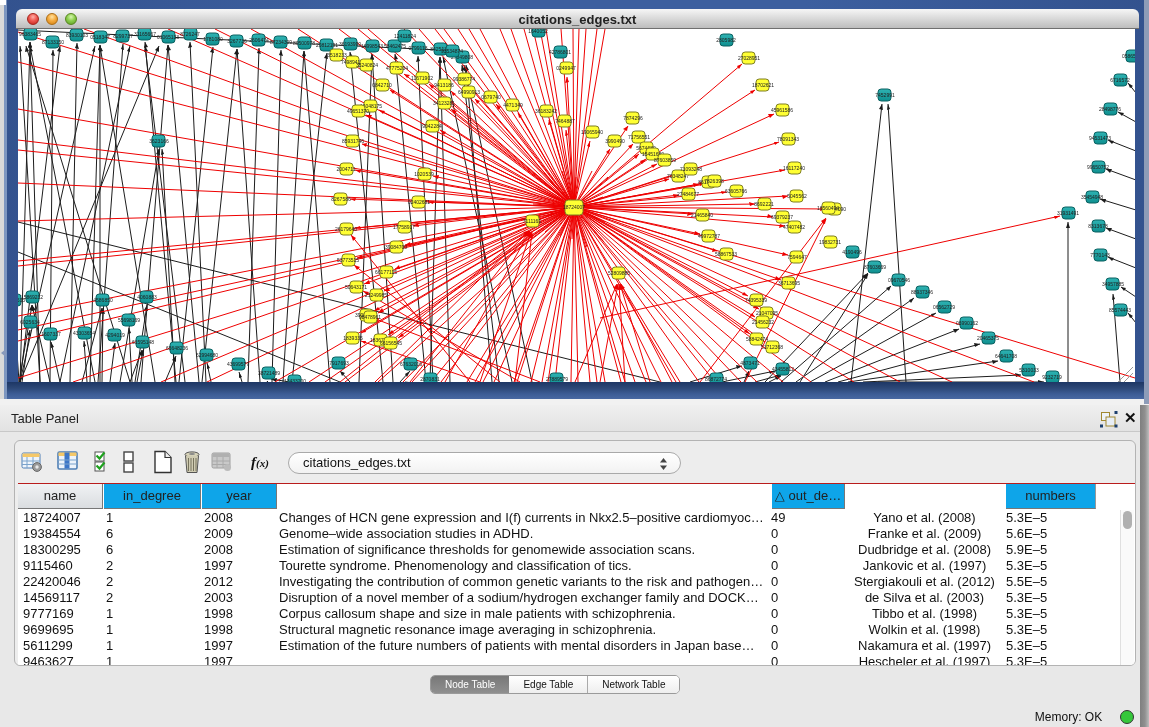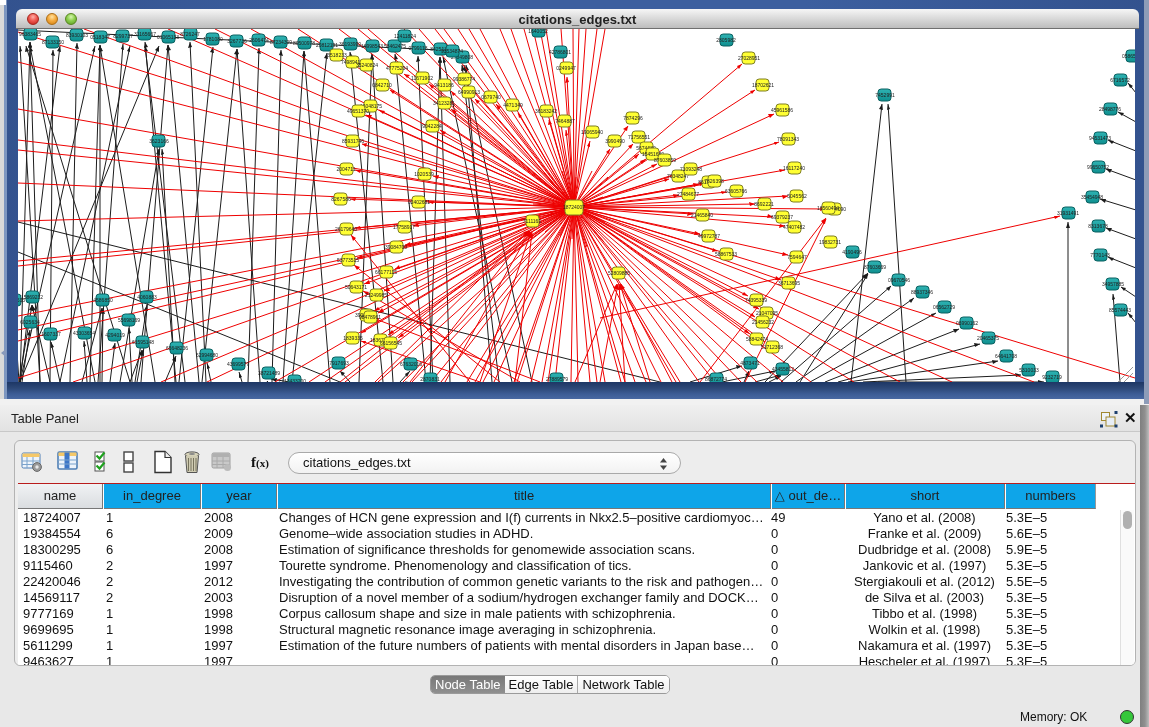--- a/index.html
+++ b/index.html
@@ -27,23 +27,23 @@
 #thead{position:absolute;left:0;top:0;height:25px;width:1118px}
 .th{position:absolute;top:0;height:25px;border-right:1px solid #777;border-bottom:1px solid #777;background:#0ea5e9;
  font-size:13px;color:#222;text-align:center;line-height:24px}
 .tr{position:absolute;left:0;width:1118px;height:16px;font-size:13px;color:#111}
 .tr div{position:absolute;top:0;white-space:nowrap;overflow:hidden}
 .c0{left:5px;width:80px}.c1{left:88px;width:90px}.c2{left:186px;width:70px}.c3{left:261px;width:485px}
 .c4{left:753px;width:70px}.c5{left:828px;width:157px;text-align:center}.c6{left:988px;width:88px}
 #sbar{position:absolute;left:1102px;top:26px;width:14px;height:156px;background:#fafafa;border-left:1px solid #e0e0e0}
 #sthumb{position:absolute;left:2px;top:1px;width:9px;height:18px;background:#b0b0b0;border-radius:5px}
 #tabs{position:absolute;left:430px;top:270px;height:19px;display:flex;border:1px solid #9a9a9a;border-radius:5px;overflow:hidden}
-.tab{font-size:13px;line-height:18px;padding:0 4px;background:linear-gradient(180deg,#fff,#eee);color:#111;border-right:1px solid #aaa}
+.tab{font-size:10px;line-height:18px;padding:0 14px;background:linear-gradient(180deg,#fff,#eee);color:#111;border-right:1px solid #aaa}
 .tab.sel{background:linear-gradient(180deg,#787878,#8f8f8f);color:#fff;border-right:none}
-#mem{position:absolute;left:1020px;top:305px;width:97px;text-align:left;font-size:12px;color:#111}
+#mem{position:absolute;left:1020px;top:305px;width:97px;text-align:center;font-size:12px;color:#111}
 #memdot{position:absolute;left:1120px;top:305px;width:14px;height:14px;border-radius:50%;background:#35c73b;border:1.5px solid #333}
 #rstrip{position:absolute;left:1140px;top:0;width:9px;height:323px;background:linear-gradient(90deg,#7f7f7f 0,#909090 55%,#bdbdbd 100%)}
 #rstript{position:absolute;left:1144px;top:0px;width:5px;height:404px;background:#8d9cb8}
 #floaticon{position:absolute;left:1100px;top:6px;width:18px;height:17px}
 </style></head><body>
 <div id="top">
   <div id="topband"></div>
     <div id="lgray"></div>
     <div id="lhl"></div>
     <div id="lstrip"></div>
@@ -865,33 +865,31 @@
         <ellipse cx="11" cy="4" rx="3" ry="1.1" fill="#888"></ellipse>
         <path d="M4.5 6 L6 22.5 h10 L17.5 6" fill="#cfcbb2" stroke="#555"></path>
         <path d="M7.5 8v13M10 8v13M12.5 8v13M15 8v13" stroke="#77735c" fill="none"></path>
       </svg>
       <svg style="position:absolute;left:196px;top:9px" width="22" height="24" viewBox="0 0 22 24">
         <rect x="1" y="3" width="18" height="15" rx="1.5" fill="#c9c9c9" stroke="#a0a0a0"></rect>
         <rect x="1.5" y="3.5" width="17" height="3.5" fill="#b0b0b0"></rect>
         <path d="M1 11h18M1 14.5h18M6 7v11M12 7v11" stroke="#aaa" fill="none"></path>
         <circle cx="16.5" cy="17.5" r="3.5" fill="#bbb"></circle>
       </svg>
-      <div style="position:absolute;left:236px;top:13px;font-family:'Liberation Serif',serif;font-weight:700;font-size:15px;color:#111">f<span style="font-size:11px">(x)</span></div>
+      <div style="position:absolute;left:236px;top:13px;font-family:'Liberation Serif',serif;font-style:italic;font-weight:700;font-size:15px;color:#111">f<span style="font-size:11px">(x)</span></div>
     <div id="combo">citations_edges.txt<svg style="position:absolute;right:12px;top:4px" width="9" height="14" viewBox="0 0 9 14">
           <path d="M4.5 1 L8 5.5 L1 5.5 Z" fill="#444"></path>
           <path d="M4.5 13 L8 8.5 L1 8.5 Z" fill="#444"></path>
         </svg></div>
     <div id="tbl">
       <div id="thead">
         <div class="th" style="left:0;width:85px;background:linear-gradient(180deg,#f0f2f4,#dadde0)">name</div>
         <div class="th" style="left:86px;width:97px">in_degree</div>
         <div class="th" style="left:184px;width:75px">year</div>
-        <div class="th" style="left:260px;width:493px">title</div>
         <div class="th" style="left:754px;width:73px">△ out_de…</div>
-        <div class="th" style="left:828px;width:159px">short</div>
         <div class="th" style="left:988px;width:90px;border-right:1px solid #999">numbers</div>
       </div>
       <div style="position:absolute;left:0;top:26px;width:1118px">
           <div class="tr" style="top:0px">
             <div class="c0">18724007</div>
             <div class="c1">1</div>
             <div class="c2">2008</div>
             <div class="c3">Changes of HCN gene expression and I(f) currents in Nkx2.5–positive cardiomyoc…</div>
             <div class="c4">49</div>
             <div class="c5">Yano et al. (2008)</div>

